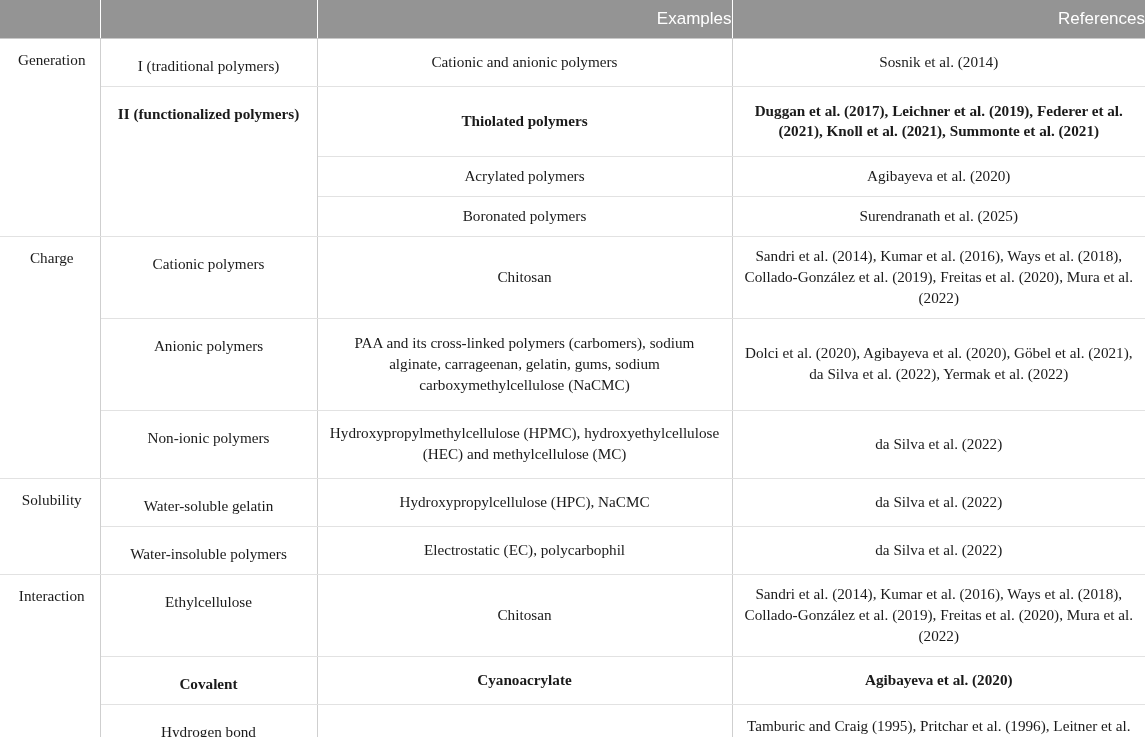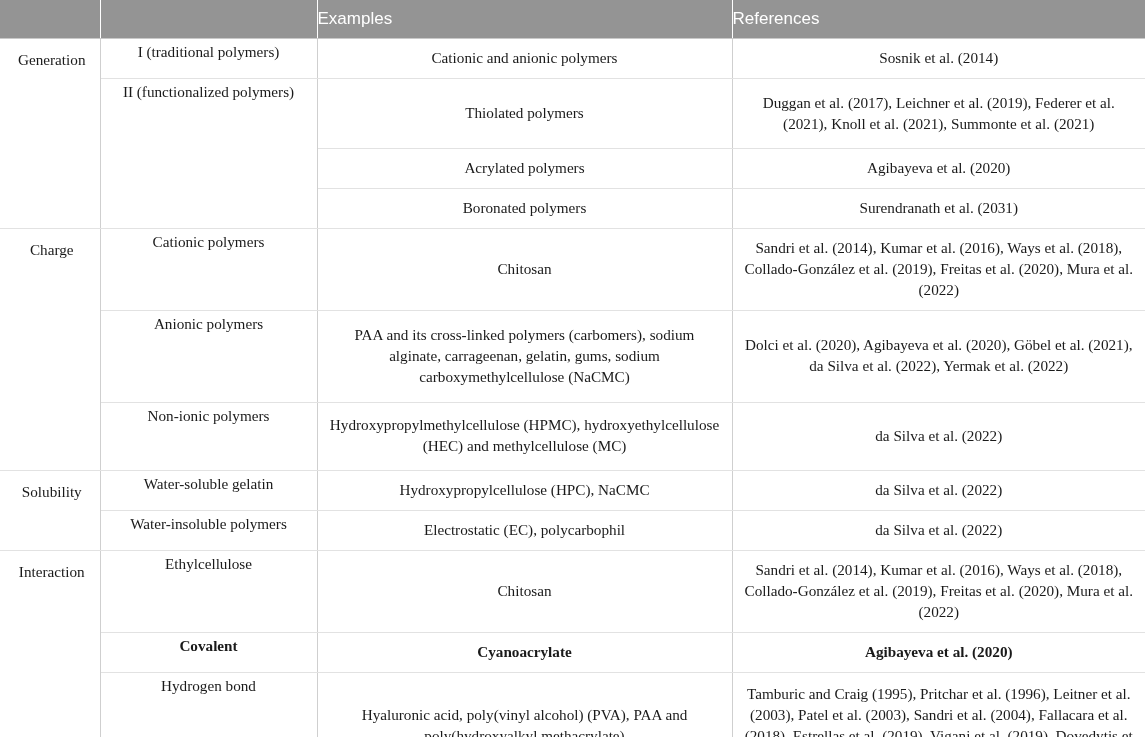--- a/index.html
+++ b/index.html
@@ -27,21 +27,21 @@
   }
   
   table.mucoadhesive-table thead th {
     background: #949494;
     color: #ffffff;
     font-family: "Liberation Sans", "DejaVu Sans", sans-serif;
     font-weight: 400;
     font-size: 17px;
     height: 38px;
     padding: 0;
-    text-align: left;
+    text-align: right;
     vertical-align: middle;
     border-right: 1px solid #ffffff;
     border-bottom: 1px solid #c9c9c9;
   }
   table.mucoadhesive-table thead th.last-head {
     border-right: none;
   }
   
   table.mucoadhesive-table td {
     border-right: 1px solid #cfcfcf;
@@ -62,21 +62,21 @@
     padding-left: 14px;
     padding-top: 11px;
   }
   
   table.mucoadhesive-table tr.group-start > td {
     border-top: 1px solid #b4b4b4;
   }
   
   table.mucoadhesive-table td.subtype-cell {
     vertical-align: top;
-    padding-top: 3px;
+    padding-top: 17px;
     margin-left: 45px;
   }
   table.mucoadhesive-table tbody tr:last-child > td {
     border-bottom: 1px solid #b4b4b4;
   }
   
   col.c1 { width: 100px; }
   col.c2 { width: 217px; }
   col.c3 { width: 415px; }
   col.c4 { width: 413px; }
@@ -100,32 +100,32 @@
         <th class="last-head">References</th>
       </tr>
     </thead>
     <tbody>
         <tr class="group-start" style="height: 40px;">
           <td class="group-cell" rowspan="4">Generation</td>
           <td class="subtype-cell">I (traditional polymers)</td>
           <td>Cationic and anionic polymers</td>
           <td class="col-last">Sosnik et al. (2014)</td>
         </tr>
-        <tr style="height: 70px;">
+        <tr style="height: 70px; font-weight: bold;">
           <td class="subtype-cell" rowspan="3">II (functionalized polymers)</td>
           <td>Thiolated polymers</td>
           <td class="col-last">Duggan et al. (2017), Leichner et al. (2019), Federer et al. (2021), Knoll et al. (2021), Summonte et al. (2021)</td>
         </tr>
         <tr style="height: 38px;">
           <td>Acrylated polymers</td>
           <td class="col-last">Agibayeva et al. (2020)</td>
         </tr>
         <tr style="height: 38px; margin-top: 8px;">
           <td>Boronated polymers</td>
-          <td class="col-last">Surendranath et al. (2031)</td>
+          <td class="col-last">Surendranath et al. (2025)</td>
         </tr>
         <tr class="group-start" style="height: 78px;">
           <td class="group-cell" rowspan="3">Charge</td>
           <td class="subtype-cell">Cationic polymers</td>
           <td>Chitosan</td>
           <td class="col-last">Sandri et al. (2014), Kumar et al. (2016), Ways et al. (2018), Collado-González et al. (2019), Freitas et al. (2020), Mura et al. (2022)</td>
         </tr>
         <tr style="height: 92px;">
           <td class="subtype-cell">Anionic polymers</td>
           <td>PAA and its cross-linked polymers (carbomers), sodium alginate, carrageenan, gelatin, gums, sodium carboxymethylcellulose (NaCMC)</td>

